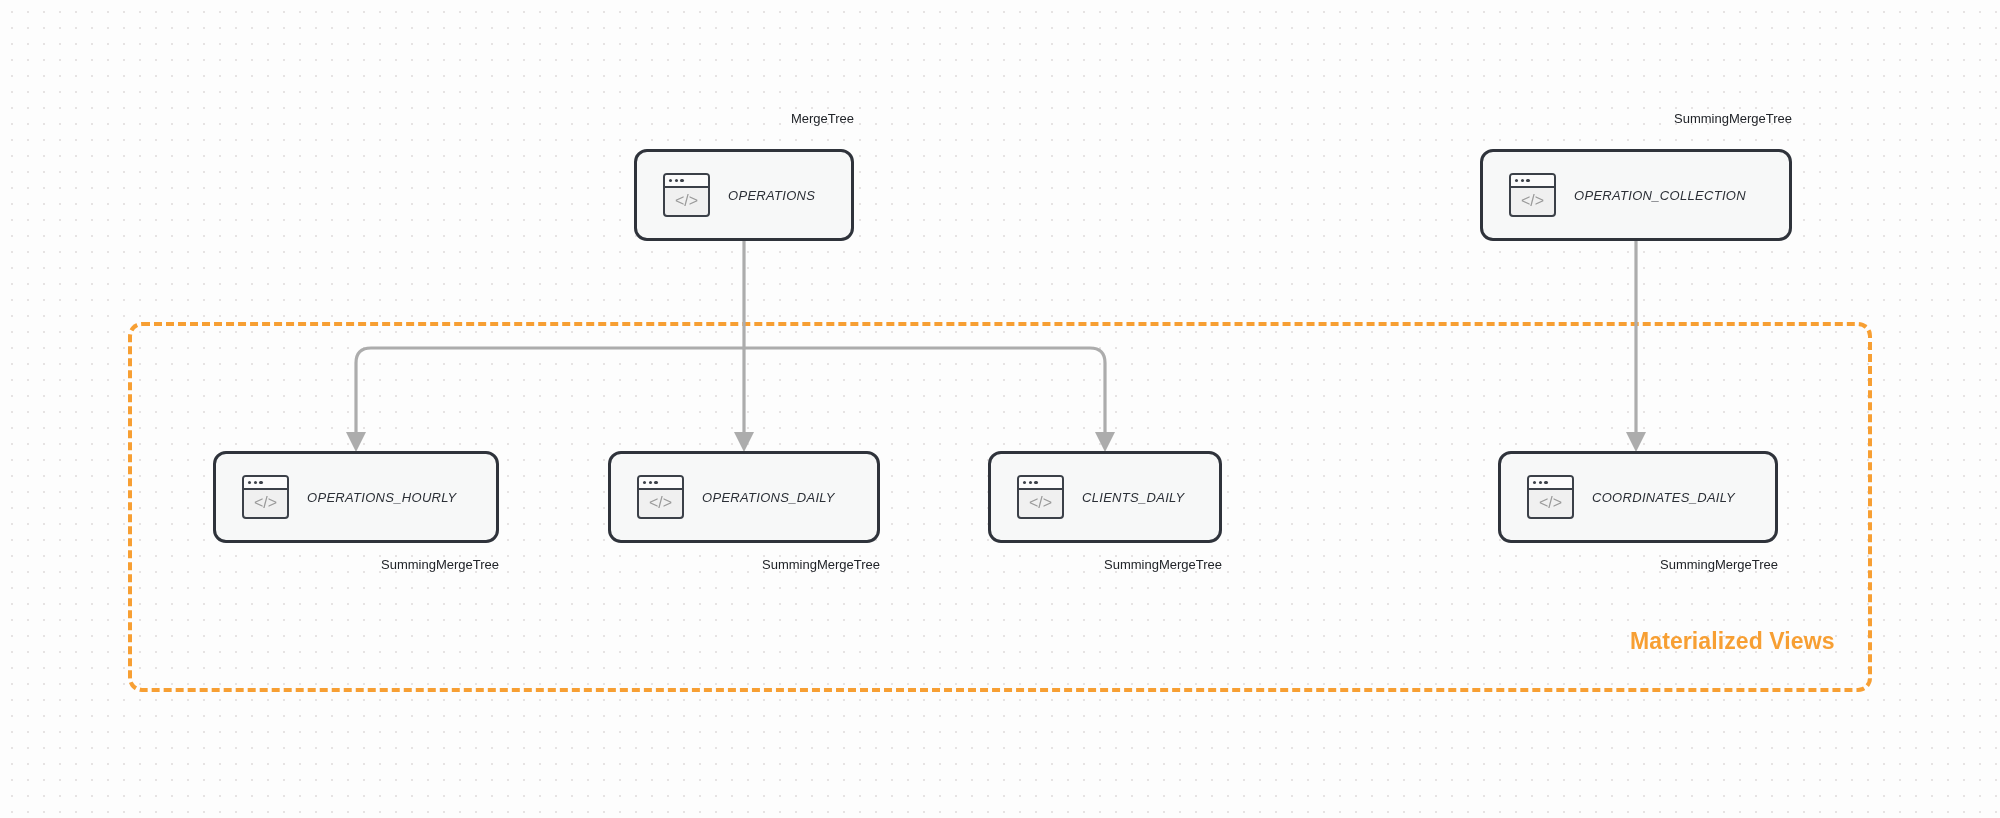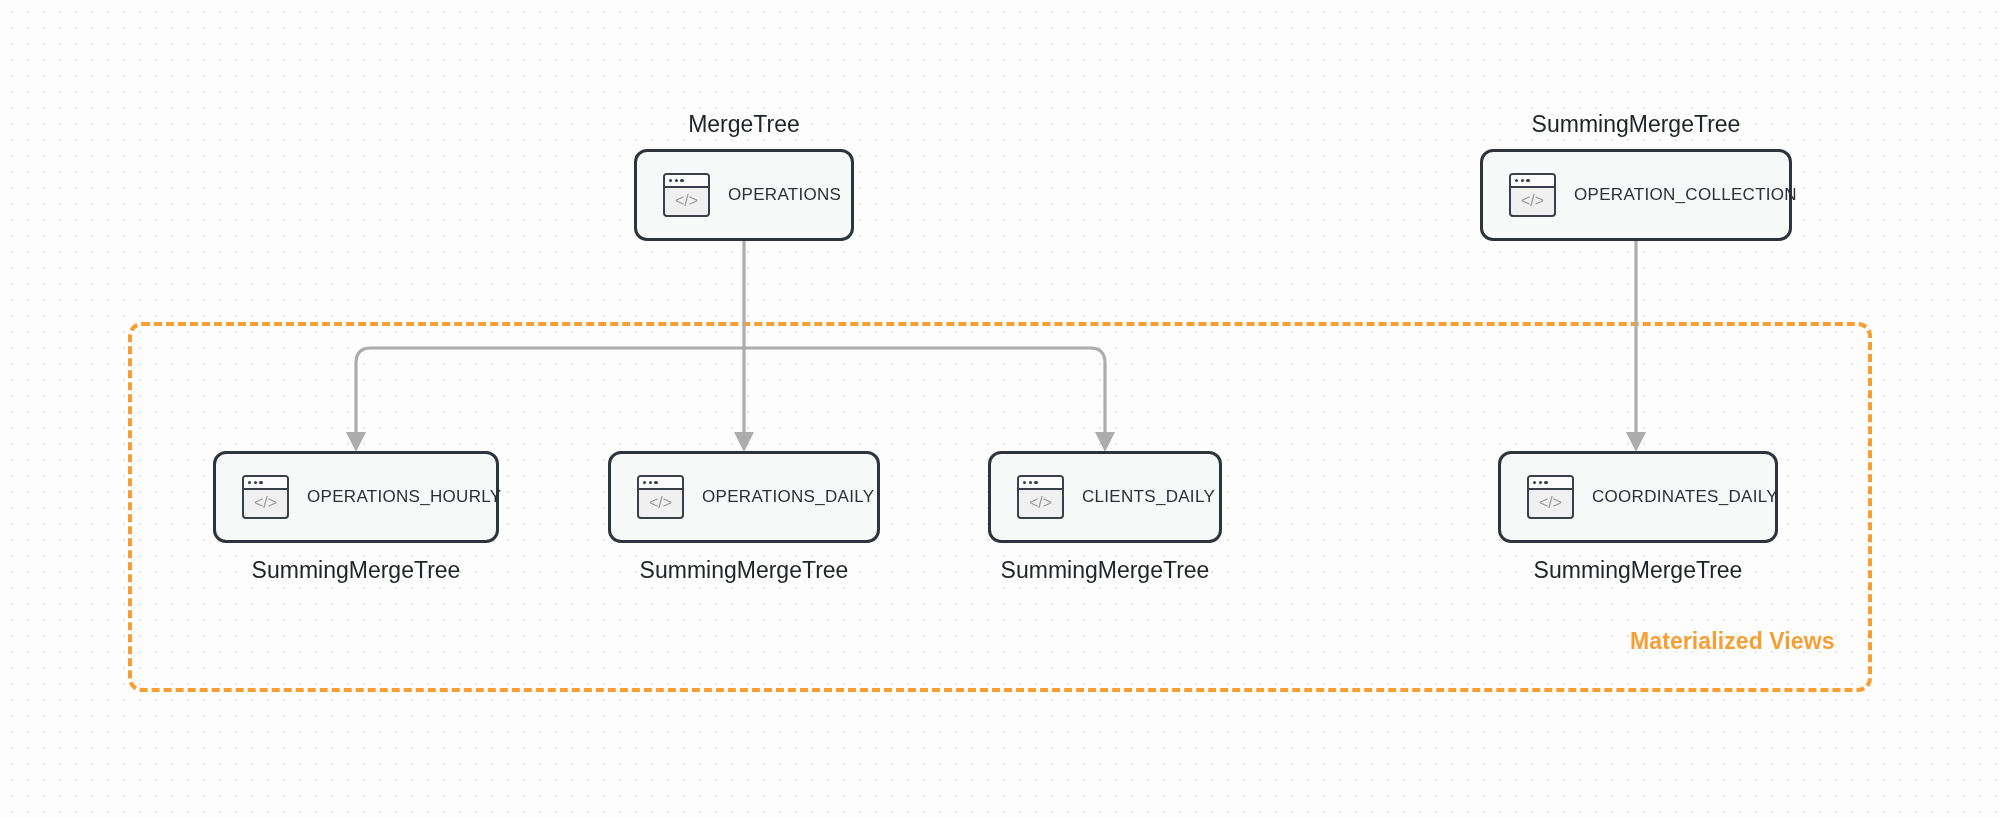--- a/index.html
+++ b/index.html
@@ -42,21 +42,22 @@
     box-sizing: border-box;
     border: 3px solid #2f333b;
     border-radius: 13px;
     background: #f7f8f8;
     display: flex;
     align-items: center;
     padding-left: 26px;
     z-index: 5;
   }
   .node-title {
-    font-size: 17px;
+    font-size: 13px;
+    font-style: italic;
     color: #2b2f36;
     letter-spacing: 0.3px;
     white-space: nowrap;
     margin-left: 18px;
   }
 
   
   .code-icon {
     width: 47px;
     height: 44px;
@@ -95,24 +96,24 @@
     font-size: 16px;
     font-weight: 400;
     line-height: 1;
     padding-bottom: 1px;
     font-family: "Liberation Sans", sans-serif;
   }
 
   
   .caption {
     position: absolute;
-    font-size: 23px;
+    font-size: 13px;
     color: #212429;
     white-space: nowrap;
-    text-align: center;
+    text-align: right;
   }
 
   
   #wires {
     position: absolute;
     left: 0;
     top: 0;
     width: 2000px;
     height: 818px;
     z-index: 2;

